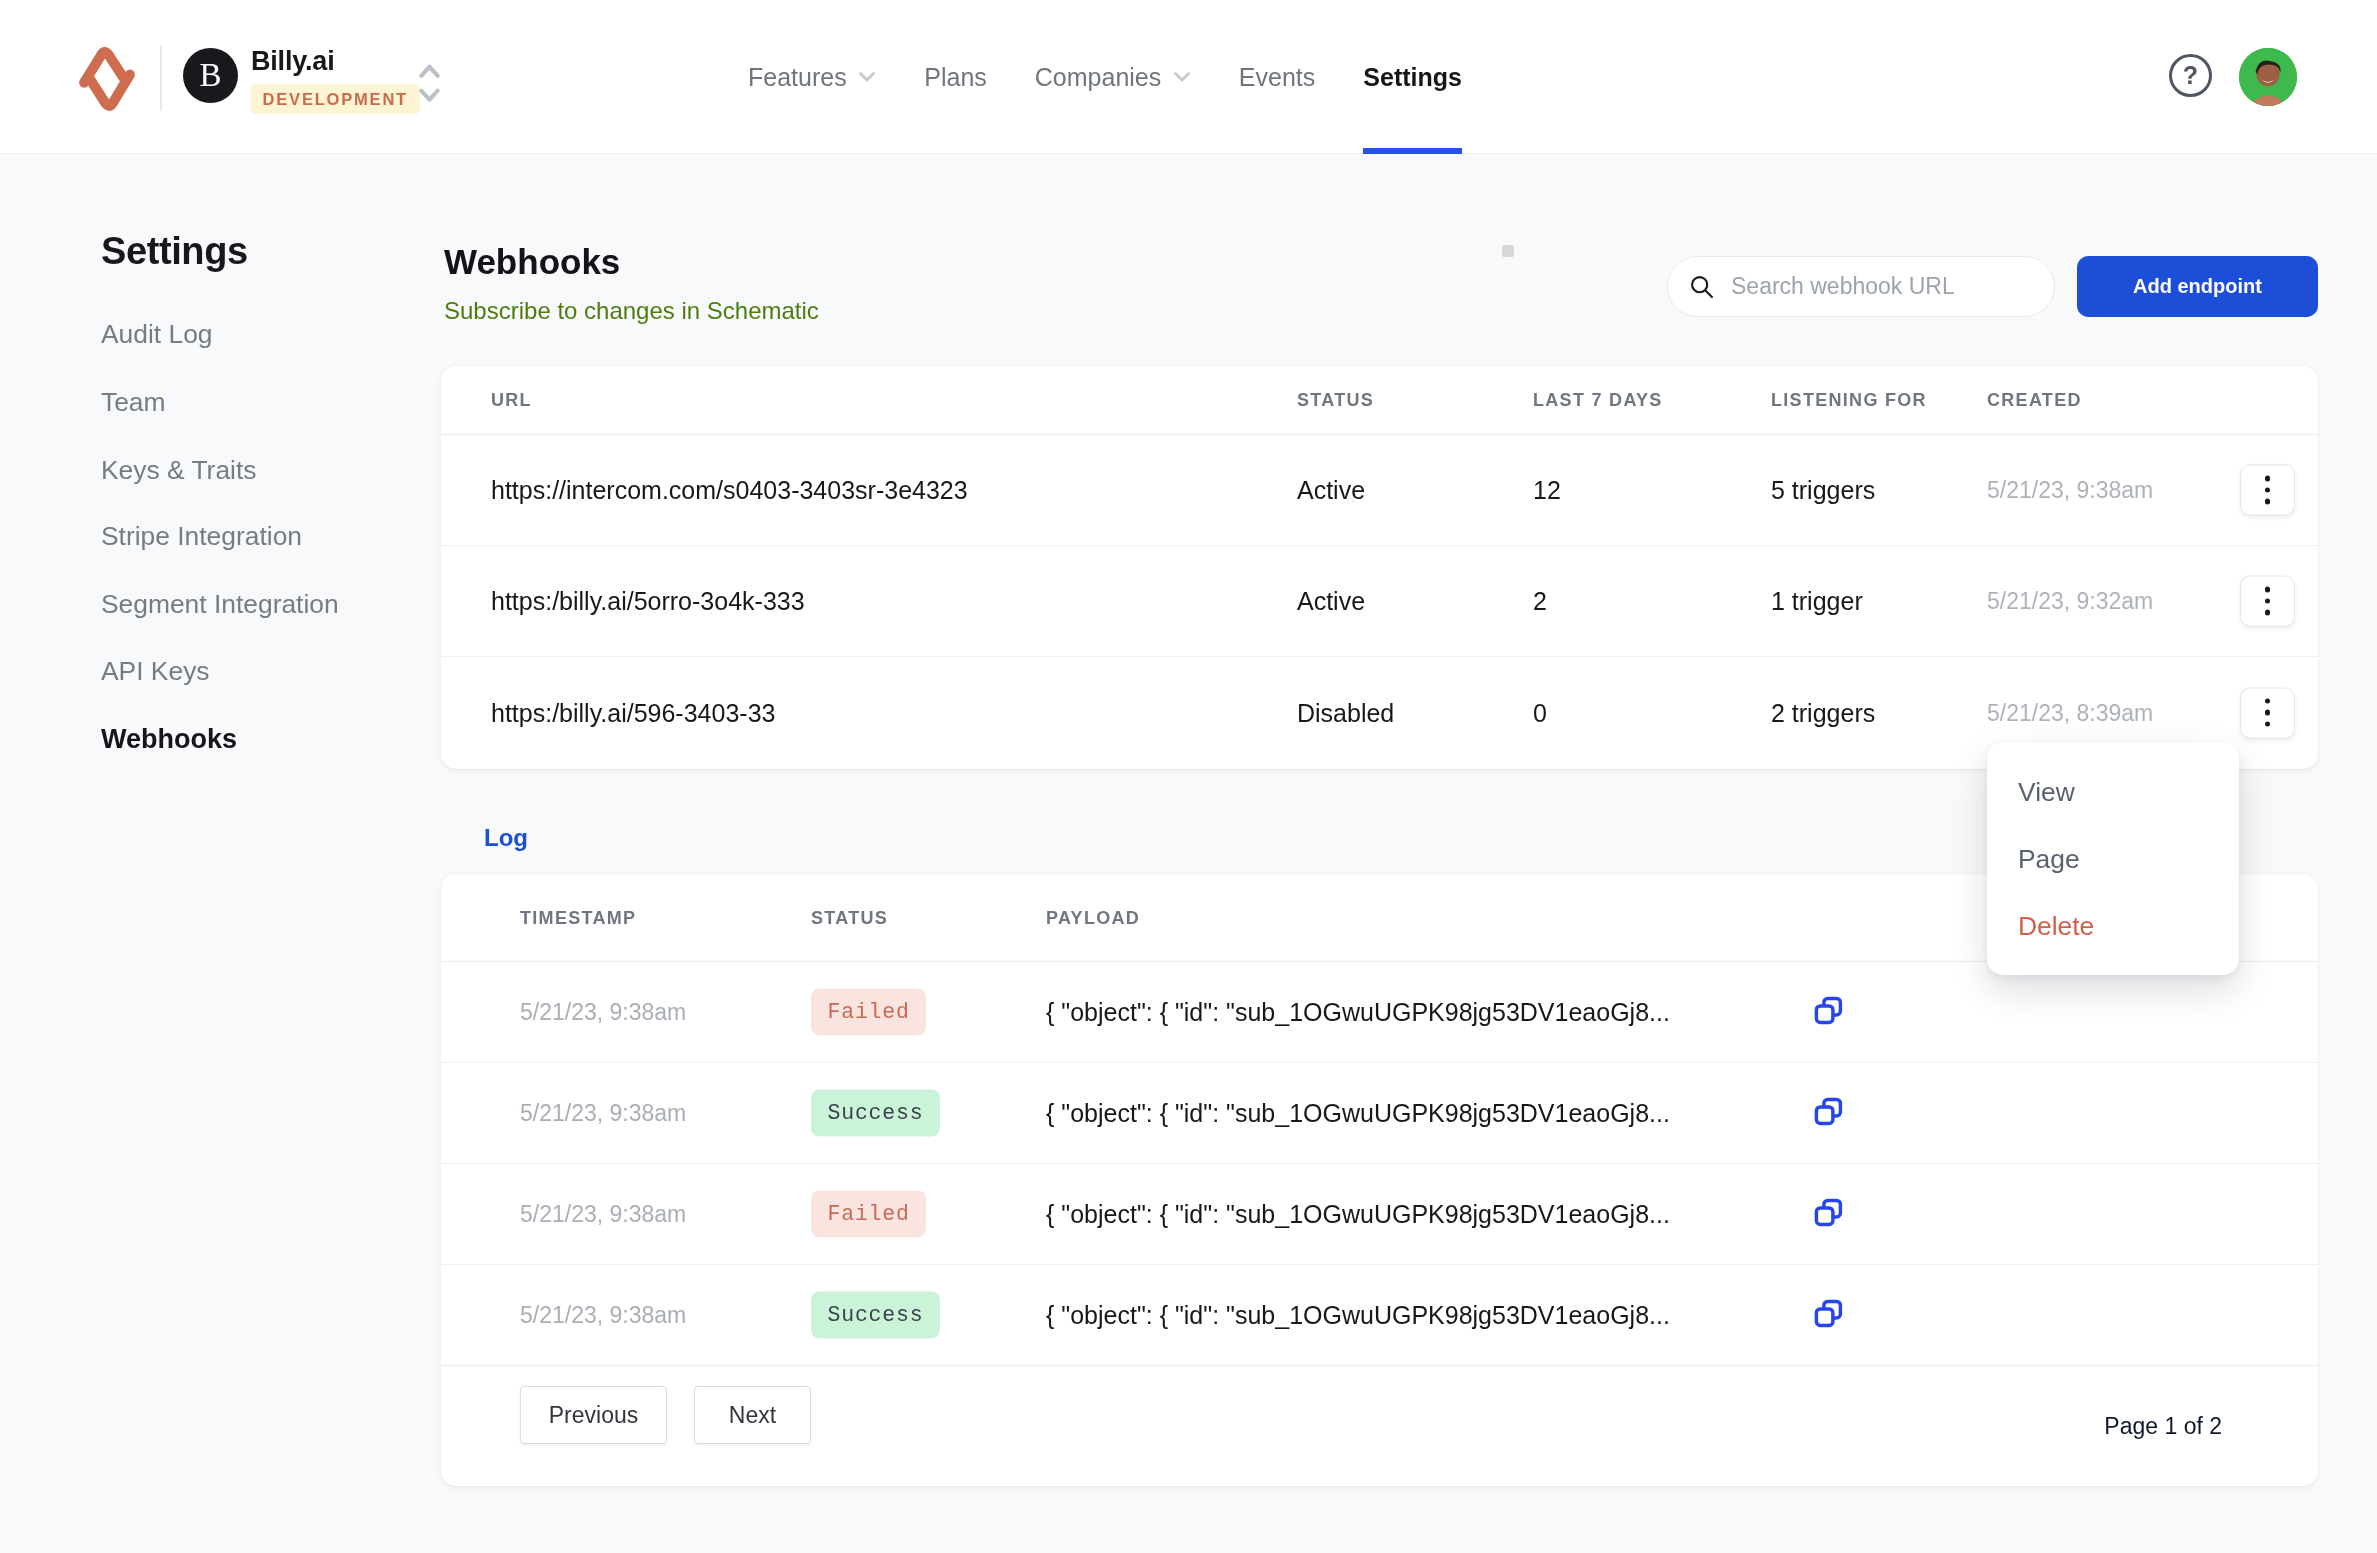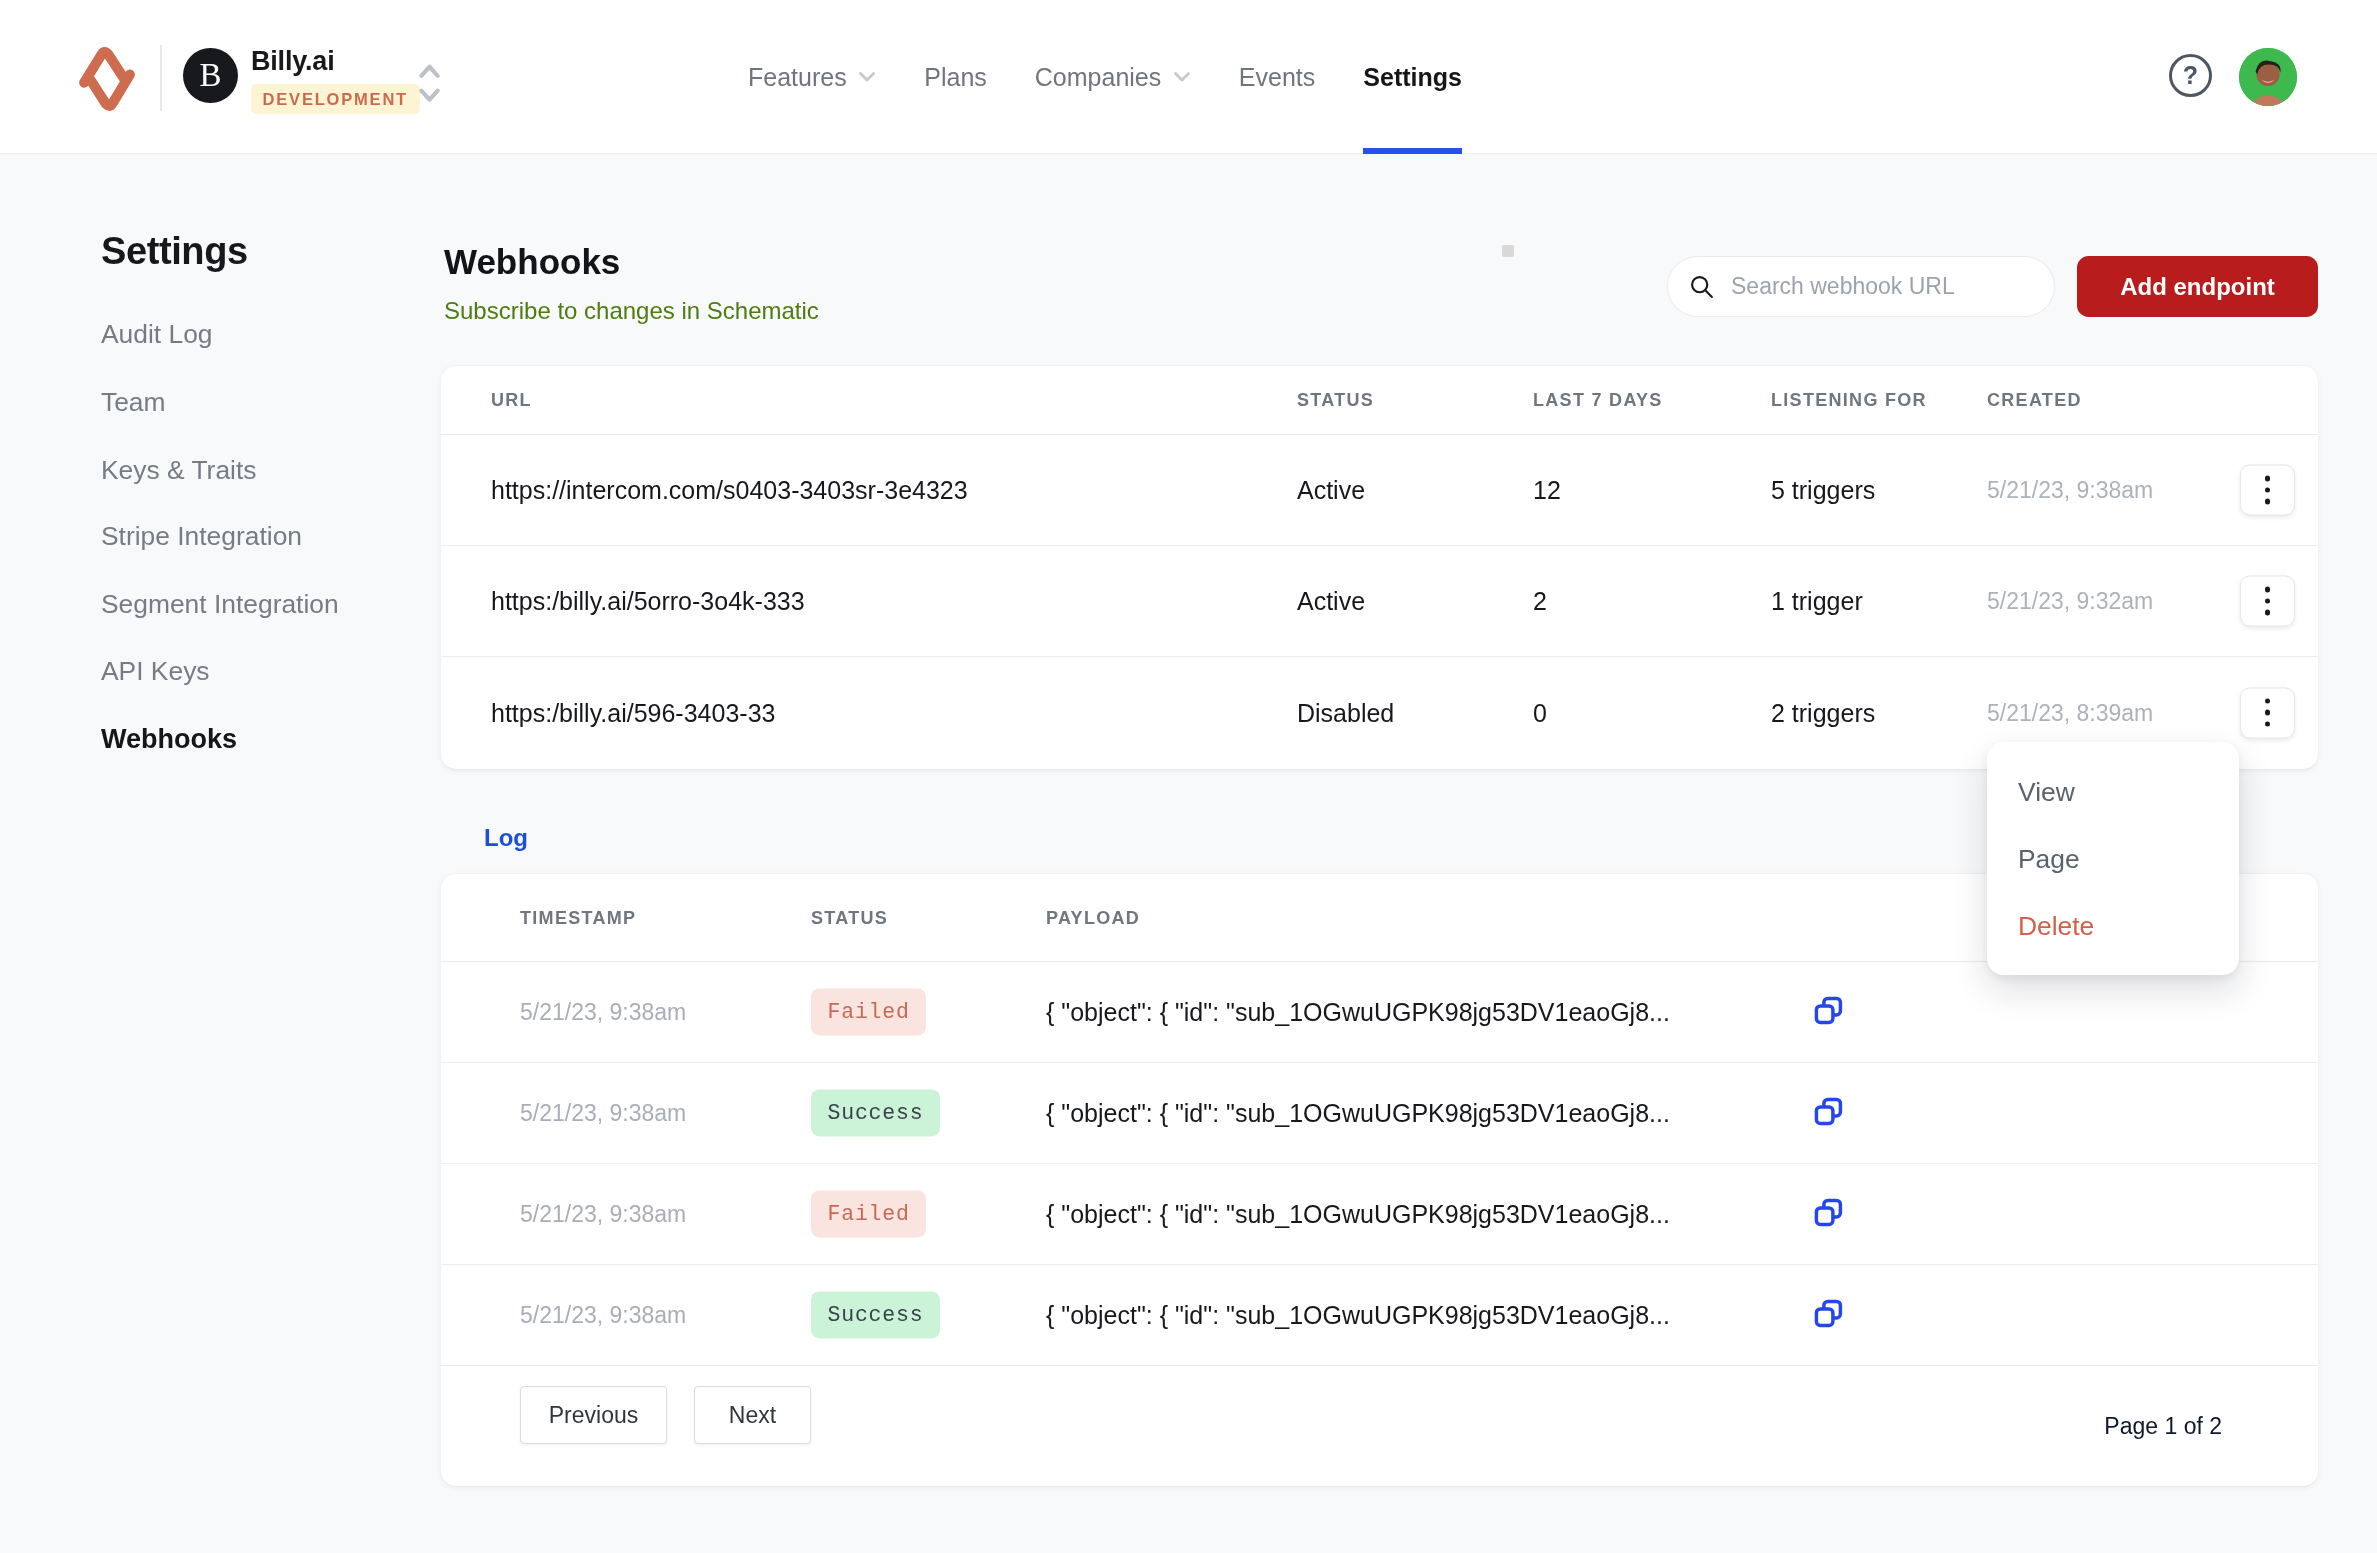--- a/index.html
+++ b/index.html
@@ -31,21 +31,21 @@
   .side-item.active { font-weight:700; color:#141619; font-size:27px; }
 
   
   .page-title { position:absolute; left:444px; top:242px; font-size:35px; font-weight:700; color:#121417; }
   .page-subtitle { position:absolute; left:444px; top:297px; font-size:24px; color:#4d7c0f; }
   .dot-artifact { position:absolute; left:1502px; top:245px; width:11.6px; height:11.6px; background:#d8d8d8; border-radius:1.7px; }
 
   .search-box { position:absolute; left:1667px; top:256px; width:388px; height:61px; background:#fff; border:1.7px solid #e8eaec; border-radius:31px; display:flex; align-items:center; padding:0 20px; }
   .search-box input { border:none; outline:none; flex:1; margin-left:15px; font-size:23px; color:#16181b; font-family:"Liberation Sans", sans-serif; background:transparent; }
   .search-box input::placeholder { color:#9ca3af; }
-  .add-endpoint { position:absolute; left:2077px; top:256px; width:241px; height:61px; background:#b91c1c; border:none; border-radius:11.6px; color:#ffffff; font-size:24px; font-weight:700; font-family:"Liberation Sans", sans-serif; cursor:pointer; }
+  .add-endpoint { position:absolute; left:2077px; top:256px; width:241px; height:61px; background:#1d4ed8; border:none; border-radius:11.6px; color:#ffffff; font-size:20px; font-weight:700; font-family:"Liberation Sans", sans-serif; cursor:pointer; }
 
   
   .card { position:absolute; background:#ffffff; border-radius:15px; box-shadow:0 1.7px 6.6px rgba(16,24,40,.05), 0 0.8px 1.7px rgba(16,24,40,.04); }
   .webhooks-card { left:441px; top:366px; width:1877px; height:403px; }
   .thead { position:relative; height:69px; border-bottom:1.7px solid #e9ebed; }
   .th { position:absolute; top:50%; transform:translateY(-50%); font-size:18px; font-weight:700; color:#6f7680; letter-spacing:1.3px; }
   .c-url { left:50px; } .c-status { left:856px; } .c-last7 { left:1092px; } .c-listen { left:1330px; } .c-created { left:1546px; }
   .wrow { position:relative; height:111px; border-bottom:1.7px solid #edeef0; }
   .wrow:last-child { border-bottom:none; }
   .td { position:absolute; top:50%; transform:translateY(-50%); font-size:25px; color:#16181b; white-space:nowrap; }

